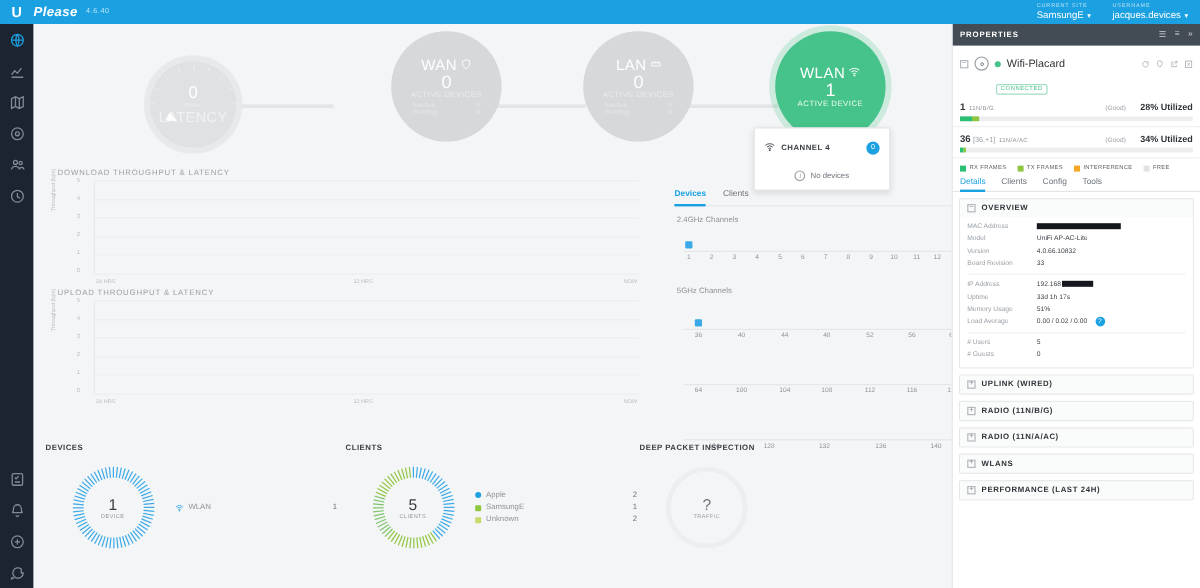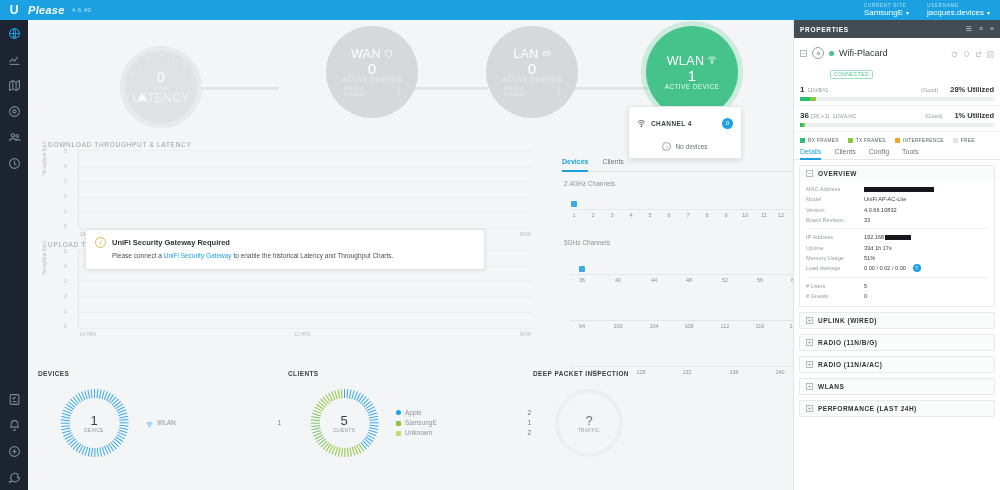--- a/index.html
+++ b/index.html
@@ -475,29 +475,20 @@
         <div class="ytick" style="top:28px">3</div>
         <div class="ytick" style="top:43px">2</div>
         <div class="ytick" style="top:58px">1</div>
         <div class="ytick" style="top:73px">0</div>
         <div class="xtick" style="left:24px">24 HRS</div>
         <div class="xtick" style="left:50%">12 HRS</div>
         <div class="xtick" style="right:2px">NOW</div>
       </div>
     </div>
 
-    <div class="warnbox" style="left:57px;top:209px">
-      <div class="warn-head">
-        <span class="i-circle">i</span>
-        <span class="warn-title">UniFi Security Gateway Required</span>
-      </div>
-      <div class="warn-text">
-        <span>Please connect a </span><a href="#">UniFi Security Gateway</a><span> to enable the historical Latency and Throughput Charts.</span>
-      </div>
-    </div>
 
     <div class="chanpanel">
       <div class="chantabs">
         <div class="chantab active">Devices</div>
         <div class="chantab">Clients</div>
       </div>
 
       <div class="chan-h">2.4GHz Channels</div>
       <div class="chan-axis">
         <div class="chan-marker" style="left:12px"></div>
@@ -812,21 +803,21 @@
         <div class="rr-seg" style="width:3%;background:#8fc63f"></div>
       </div>
     </div>
 
     <div class="radio-row">
       <div class="rr-line">
         <span class="rr-ch">36</span>
         <span class="rr-ext">[36,+1]</span>
         <span class="rr-std">11N/A/AC</span>
         <span class="rr-q">(Good)</span>
-        <span class="rr-pct">1% Utilized</span>
+        <span class="rr-pct">34% Utilized</span>
       </div>
       <div class="rr-bar">
         <div class="rr-seg" style="width:1.5%;background:#2bbf73"></div>
         <div class="rr-seg" style="width:1%;background:#8fc63f"></div>
       </div>
     </div>
 
     <div class="legend2">
       <span class="lg-item">
         <span class="lg-sq" style="background:#2bbf73"></span>

